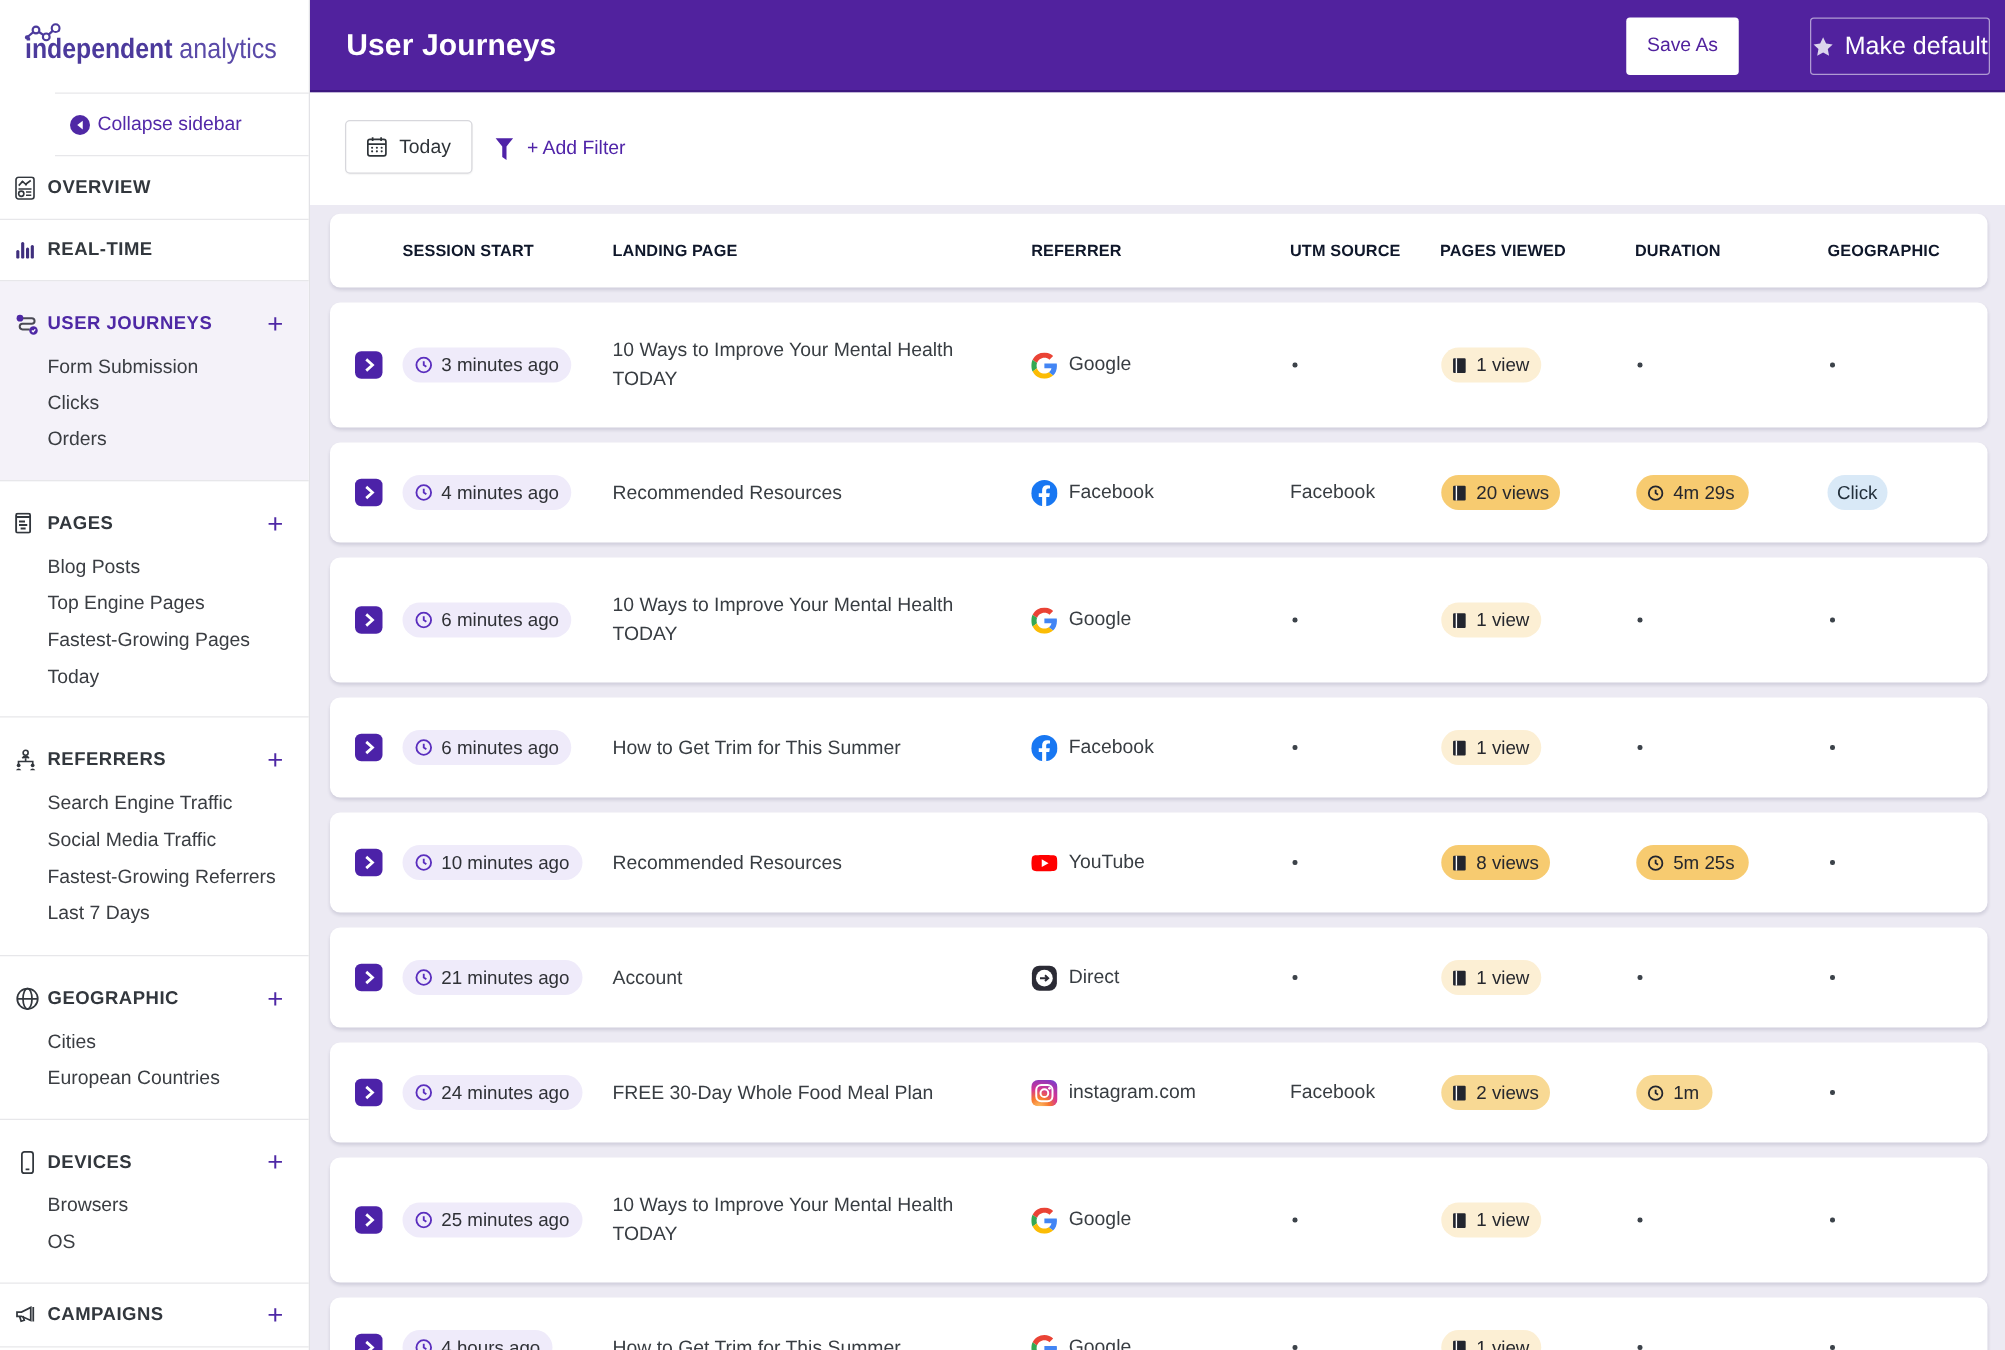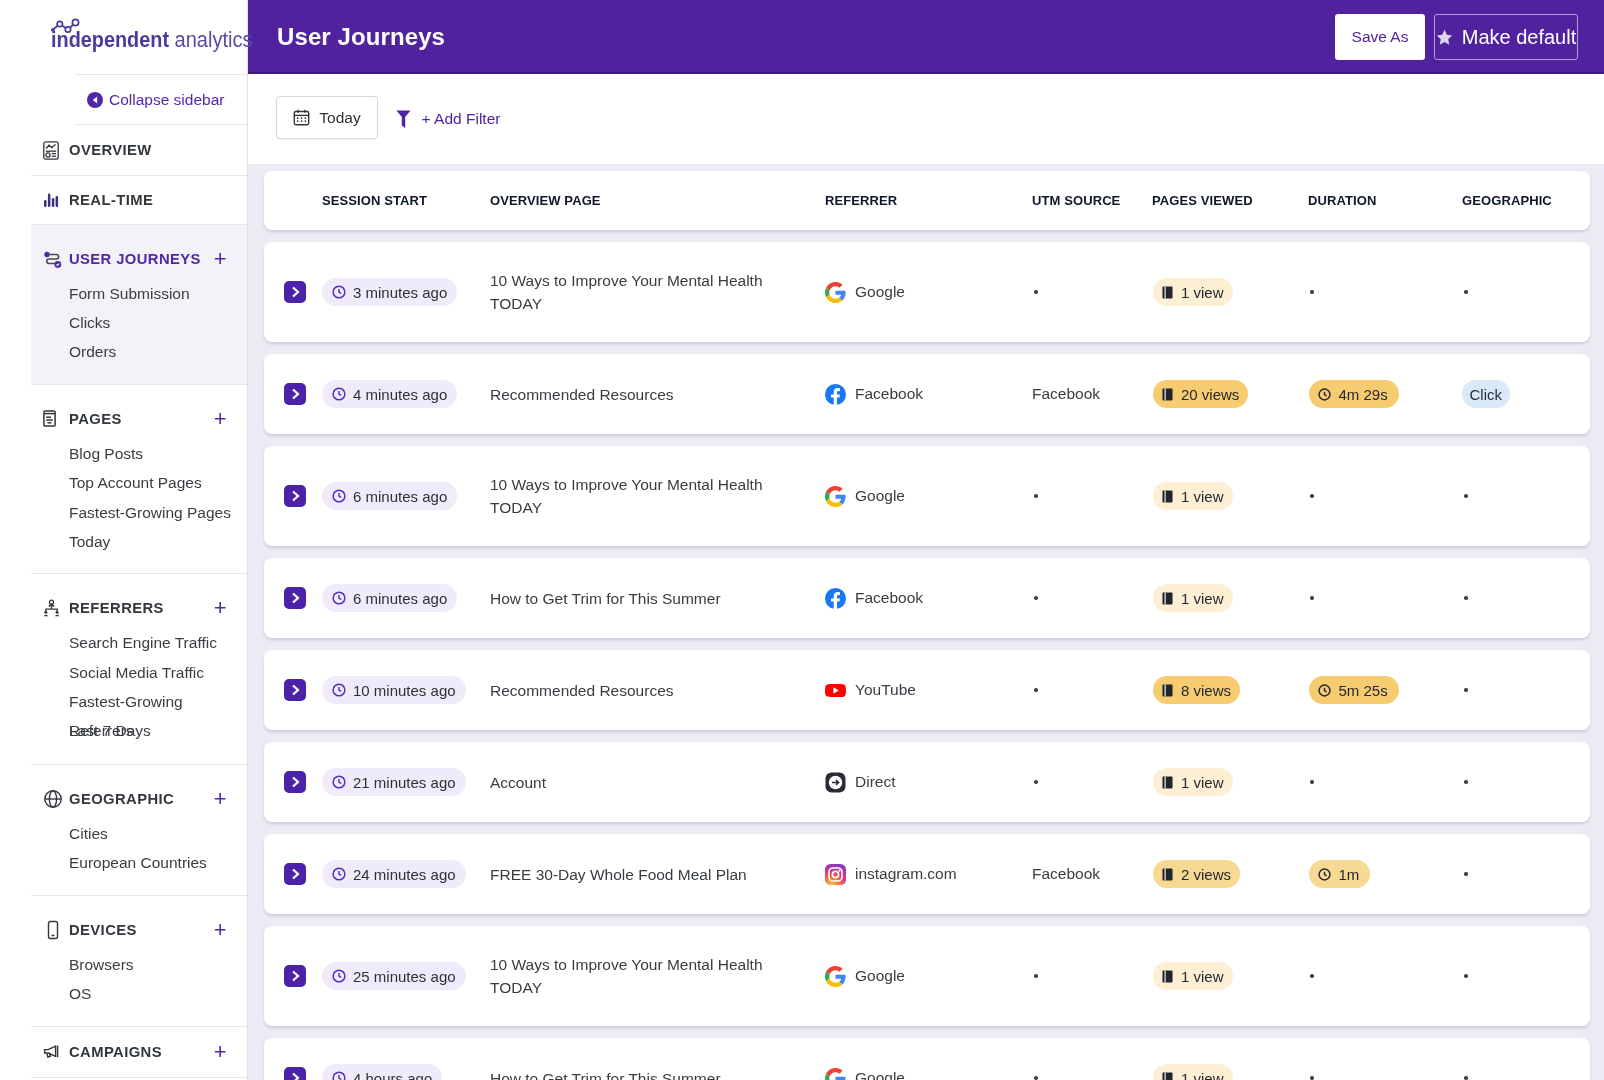--- a/index.html
+++ b/index.html
@@ -4,30 +4,30 @@
 <style>
 * { margin:0; padding:0; box-sizing:border-box; }
 html,body { width:1604px; height:1080px; overflow:hidden; background:#fff;
   font-family:"Liberation Sans", sans-serif; -webkit-font-smoothing:antialiased; }
 
 
 #topbar { position:absolute; left:248px; top:0; width:1356px; height:74px;
   background:#51229e; display:flex; align-items:center;
   box-shadow:inset 0 -2px 0 rgba(25,5,70,0.35), 0 2px 4px rgba(40,20,90,0.18); }
 #topbar h1 { color:#fff; font-size:24px; font-weight:700; margin-left:29px; letter-spacing:0.1px; }
-#topbar .btns { margin-left:auto; margin-right:26px; display:flex; }
+#topbar .btns { margin-left:auto; margin-right:12px; display:flex;gap:48px; }
 .btn-saveas { width:90px; height:46px; background:#fff; color:#51229e; border-radius:3px;
   font-size:15.5px; font-weight:400; display:flex; align-items:center; justify-content:center; }
 .btn-default { width:144px; height:46px; border:1px solid rgba(255,255,255,0.55); border-radius:3px;
   color:#fff; font-size:20px; display:flex; align-items:center; justify-content:center; margin-left:9px; }
 .btn-default svg { margin-right:9px; }
 
 
 #sidebar { position:absolute; left:0; top:0; width:248px; height:1080px; background:#fff;
-  border-right:1px solid #e2e2e6;padding-left:31px; }
+  border-right:1px solid #e2e2e6; }
 #logo { height:74px; position:relative; }
 .sb-row { display:flex; align-items:center; border-bottom:1px solid #e7e7ea; position:relative; }
 .sb-collapse { height:51px; color:#5329a8; font-size:15.5px; }
 .sb-collapse .ic { margin-left:11.5px; margin-right:6.5px; display:flex; }
 .sb-item { font-size:14.8px; font-weight:700; color:#32373d; letter-spacing:0.4px; }
 .sb-item .ic { width:26px; margin-left:12px; display:flex; }
 #nav-overview { height:51px; }
 #nav-realtime { height:48.5px; }
 .sb-group { border-bottom:1px solid #e7e7ea; padding-top:20px; }
 .sb-group .hdr { height:28px; display:flex; align-items:center; font-size:14.8px; font-weight:700;
@@ -185,21 +185,21 @@
           <line x1="3.2" y1="7.2" x2="8" y2="7.2"></line>
           <line x1="3.2" y1="10" x2="9.8" y2="10"></line>
           <line x1="4.5" y1="12.8" x2="8.5" y2="12.8"></line>
         </svg>
       </span>
       PAGES
       <span class="plus">+</span>
     </div>
     <ul>
       <li>Blog Posts</li>
-      <li>Top Account Pages</li>
+      <li>Top Engine Pages</li>
       <li>Fastest-Growing Pages</li>
       <li>Today</li>
     </ul>
   </div>
 
   <div class="sb-group">
     <div class="hdr">
       <span class="ic">
         <svg width="17" height="18" viewBox="0 0 17 18" fill="none" stroke="#32373d" stroke-width="1.3">
           <circle cx="8.5" cy="3.2" r="2"></circle>
@@ -293,21 +293,21 @@
         <path fill="#4f23a8" d="M0.5 0.5h14l-5.3 6.6v10.9l-3.4-2.4V7.1z"></path>
       </svg>
     <span class="txt">+ Add Filter</span>
   </div>
 </div>
 
 <div id="content">
   <div class="card thead">
     <div class="c1"></div>
     <div class="c2">SESSION START</div>
-    <div class="c3">OVERVIEW PAGE</div>
+    <div class="c3">LANDING PAGE</div>
     <div class="c4">REFERRER</div>
     <div class="c5">UTM SOURCE</div>
     <div class="c6">PAGES VIEWED</div>
     <div class="c7">DURATION</div>
     <div class="c8">GEOGRAPHIC</div>
   </div>
   <div class="card row-h2">
     <div class="c1">
         <span class="expand">
           <svg width="11" height="12" viewBox="0 0 11 12" fill="none" stroke="#fff" stroke-width="2.2">

